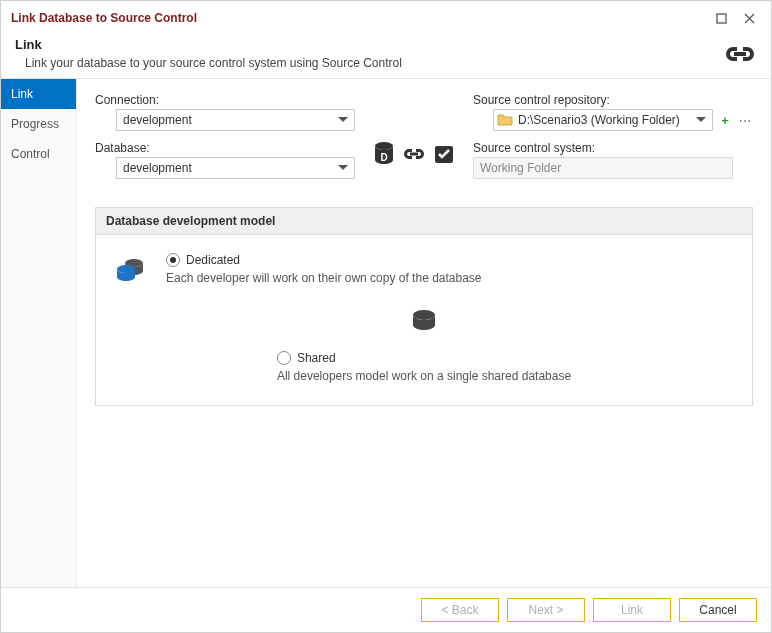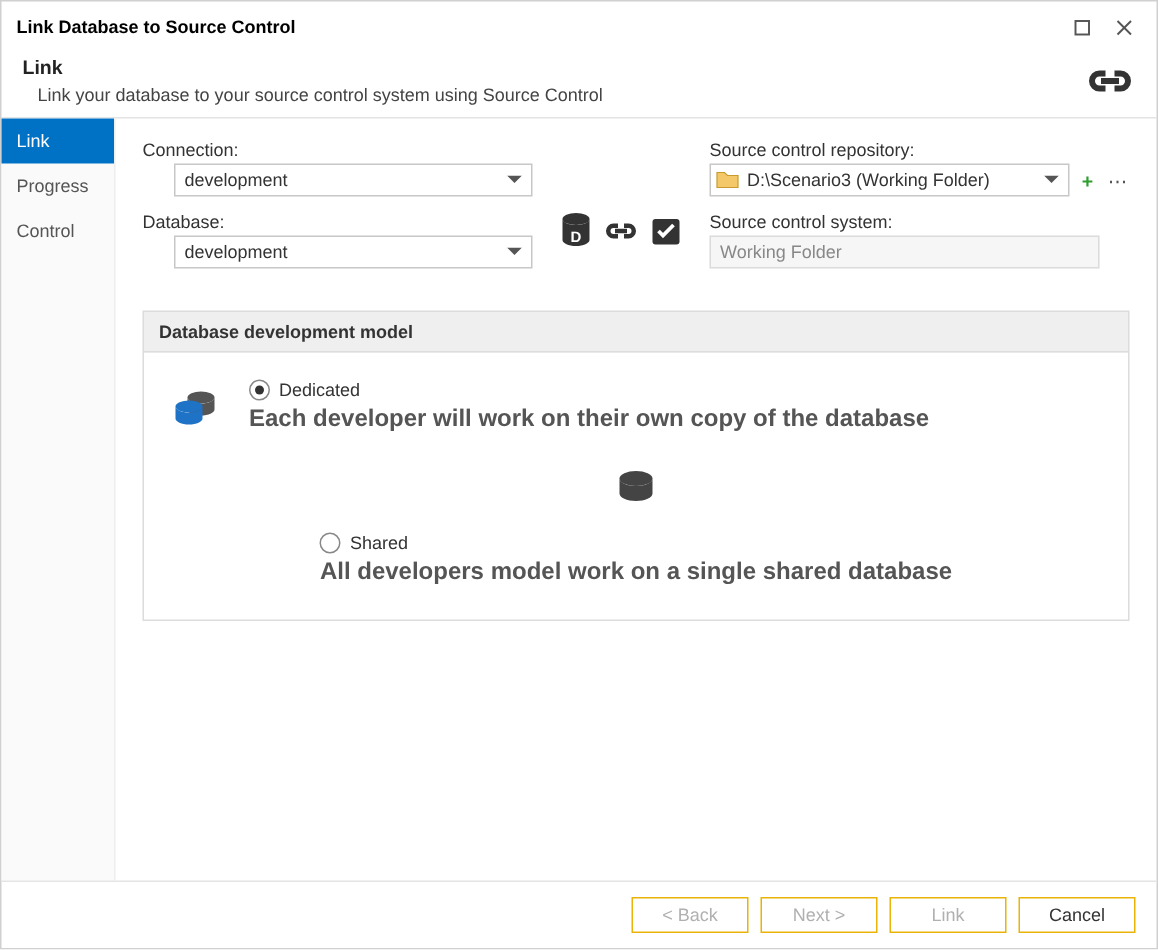--- a/index.html
+++ b/index.html
@@ -1,56 +1,56 @@
 <!DOCTYPE html>
 <html><head>
 <meta charset="utf-8">
 <style>
   * { box-sizing: border-box; }
   html, body { margin:0; padding:0; font-family: "Segoe UI", Arial, sans-serif; font-size:12px; color:#333; background:#fff; }
   .window { width:772px; height:633px; border:1px solid #d0d0d0; display:flex; flex-direction:column; position:relative; }
   .titlebar { display:flex; align-items:center; padding:6px 8px 4px 10px; }
-  .titlebar-title { font-size:12px; font-weight:600; color:#000000; flex:1; }
+  .titlebar-title { font-size:12px; font-weight:600; color:#7f1d1d; flex:1; }
   .titlebar-btn { width:28px; height:22px; display:flex; align-items:center; justify-content:center; color:#444; }
   .header { padding:4px 14px 8px 14px; display:flex; align-items:center; }
   .header-left { flex:1; }
   .header-heading { font-size:13px; font-weight:600; color:#222; margin-bottom:4px; }
   .header-sub { font-size:12px; color:#444; padding-left:10px; }
   .header-icon { width:44px; display:flex; justify-content:flex-end; align-items:center; }
   .body { flex:1; display:flex; border-top:1px solid #e4e4e4; min-height:0; }
   .sidebar { width:120px; background:#fafafa; border-right:1px solid #eee; padding-top:0; }
   .sidebar-item { padding:8px 10px; font-size:12px; color:#555; }
   .sidebar-item.active { background:#0072c6; color:#fff; }
   .content { flex:1; padding:14px 18px 10px 18px; display:flex; flex-direction:column; }
   .row-top { display:flex; gap:18px; }
   .col-left { flex:1; }
   .col-right { width:280px; }
   .label { font-size:12px; color:#333; margin-bottom:2px; display:block; }
   .combo { position:relative; width:260px; margin-bottom:10px;padding-left:21px; }
   .combo input { width:100%; height:22px; border:1px solid #c7c7c7; padding:2px 22px 2px 6px; font-size:12px; color:#333; }
   .combo .arrow, .repo .arrow { position:absolute; right:4px; top:3px; width:16px; height:16px; display:flex; align-items:center; justify-content:center; color:#555; }
   .icons-mid { display:flex; align-items:center; gap:8px; padding-top:26px; }
-  .repo { position:relative; width:260px; display:flex; align-items:center; }
+  .repo { position:relative; width:260px; display:flex; align-items:center;margin-left:20px; }
   .repo-input { flex:1; height:22px; border:1px solid #c7c7c7; padding:2px 22px 2px 24px; font-size:12px; color:#333; }
   .repo .folder-icon { position:absolute; left:4px; top:3px; }
   .repo-extra { display:flex; gap:4px; margin-left:4px; }
   .mini-btn { width:16px; height:16px; display:flex; align-items:center; justify-content:center; font-size:13px; color:#555; }
   .mini-btn.plus { color:#2e9e2e; font-weight:bold; }
   .ro-input { width:260px; height:22px; border:1px solid #dcdcdc; background:#f6f6f6; color:#888; padding:2px 6px; font-size:12px; }
   .panel { margin-top:18px; border:1px solid #dcdcdc; }
   .panel-head { background:#efefef; border-bottom:1px solid #dcdcdc; padding:6px 10px; font-weight:600; color:#333; }
   .panel-body { padding:18px 16px 22px 16px; }
   .model-row { display:flex; align-items:center; gap:18px; margin-bottom:22px; }
   .model-row:last-child { margin-bottom:0;flex-direction:column; }
   .model-icon { width:36px; display:flex; justify-content:center; padding-top:2px; }
   .model-text { flex:1; }
   .radio-line { display:flex; align-items:center; gap:6px; margin-bottom:4px; }
   .radio { width:14px; height:14px; border:1px solid #888; border-radius:50%; display:flex; align-items:center; justify-content:center; }
   .radio.checked::after { content:""; width:6px; height:6px; background:#333; border-radius:50%; }
-  .model-desc { color:#555; font-size:16px;font-weight:bold; }
+  .model-desc { color:#555; font-size:12px; }
   .footer { border-top:1px solid #e4e4e4; padding:10px 14px; display:flex; justify-content:flex-end; gap:8px; }
   .btn { min-width:78px; height:24px; border:1px solid #eab308; background:#fff; font-size:12px; color:#333; display:flex; align-items:center; justify-content:center; }
   .btn.disabled { color:#b0b0b0; }
   svg { display:block; }
 </style>
 </head>
 <body>
 
 <div class="window">
   <div class="titlebar">

